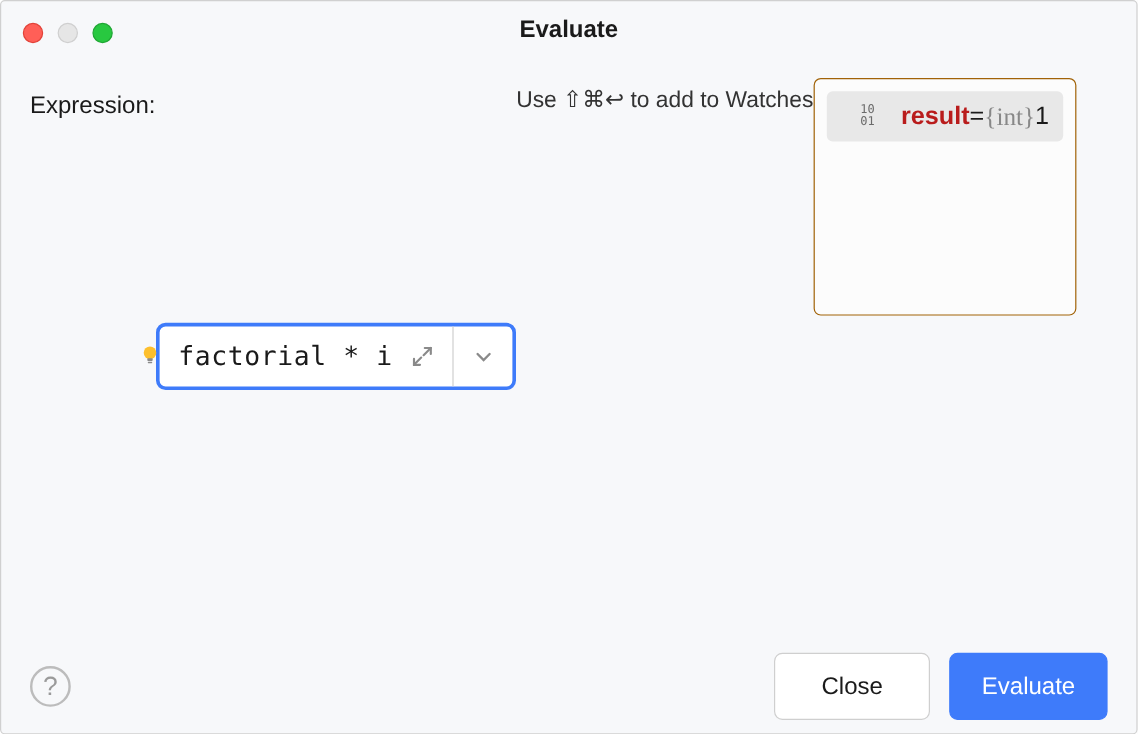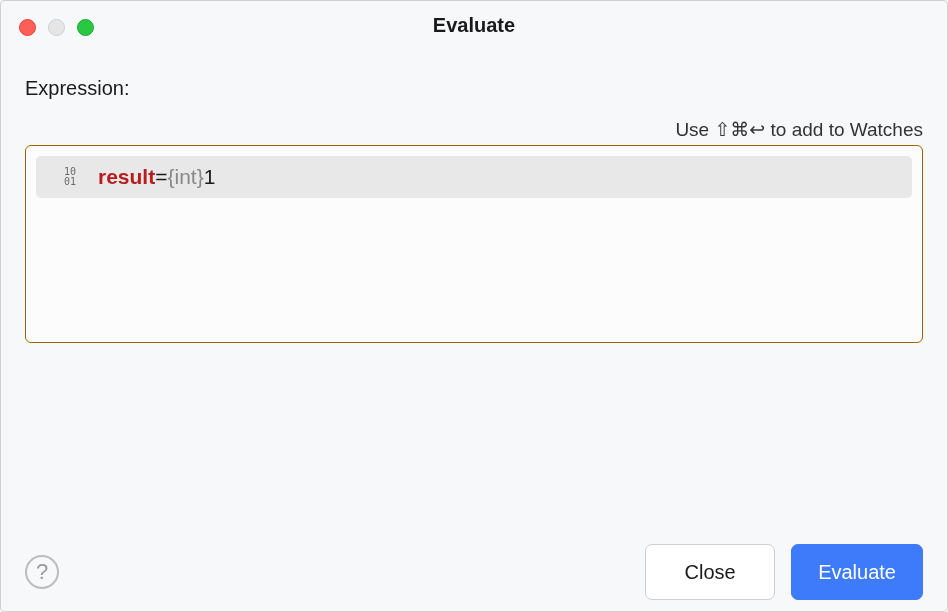--- a/index.html
+++ b/index.html
@@ -45,21 +45,20 @@
       flex: 1;
       text-align: center;
       font-size: 20px;
       font-weight: 600;
       color: #1a1a1a;
     }
     .content {
       padding: 12px 24px 0 24px;
       flex: 1;
       display: flex;
-      flex-direction: column;
     }
     .label {
       font-size: 20px;
       color: #1a1a1a;
       margin-bottom: 8px;
       margin-top: 16px;
     }
     .expr-wrap {
       position: relative;
       display: flex;
@@ -132,21 +131,21 @@
       transform: translateY(-50%);
       font-family: monospace;
       font-size: 10px;
       line-height: 10px;
       color: #6b6b6b;
       text-align: left;
       width: 22px;
     }
     .result-name { color: #b91c1c; font-weight: 700; }
     .result-eq { color: #1a1a1a; }
-    .result-type { color: #888; }
+    .result-type { color: #888; font-family: Liberation Serif, serif; }
     .result-val { color: #1a1a1a; }
     .footer {
       height: 78px;
       display: flex;
       align-items: center;
       padding: 0 24px;
       gap: 16px;
     }
     .help-btn {
       width: 34px;
@@ -193,20 +192,43 @@
       <div class="t-light t-close"></div>
       <div class="t-light t-min"></div>
       <div class="t-light t-max"></div>
     </div>
     <div class="window-title">Evaluate</div>
   </div>
 
   <div class="content">
     <div class="label">Expression:</div>
 
+    <div class="expr-wrap">
+      <svg class="bulb" viewBox="0 0 18 24">
+        <circle cx="9" cy="8" r="7" fill="#fdbf2d"></circle>
+        <rect x="6" y="14" width="6" height="3" rx="1" fill="#8a8a8a"></rect>
+        <rect x="6.5" y="18" width="5" height="1.5" rx="0.7" fill="#8a8a8a"></rect>
+      </svg>
+      <div class="expr-input">
+        <div class="expr-text">factorial * i</div>
+        <div class="expr-ctrl">
+          <svg width="20" height="20" viewBox="0 0 20 20" stroke="#8a8a8a" stroke-width="1.8" fill="none" stroke-linecap="round">
+            <path d="M12 3 L17 3 L17 8"></path>
+            <path d="M17 3 L11 9"></path>
+            <path d="M8 17 L3 17 L3 12"></path>
+            <path d="M3 17 L9 11"></path>
+          </svg>
+        </div>
+        <div class="expr-ctrl sep">
+          <svg width="18" height="18" viewBox="0 0 18 18" stroke="#8a8a8a" stroke-width="2" fill="none" stroke-linecap="round">
+            <path d="M4 7 L9 12 L14 7"></path>
+          </svg>
+        </div>
+      </div>
+    </div>
 
     <div class="hint">Use ⇧⌘↩ to add to Watches</div>
 
 
     <div class="result-area">
       <div class="result-row">
         <div class="result-icon">10<br>01</div>
         <span class="result-name">result</span>
         <span class="result-eq"> = </span>
         <span class="result-type">{int} </span>

